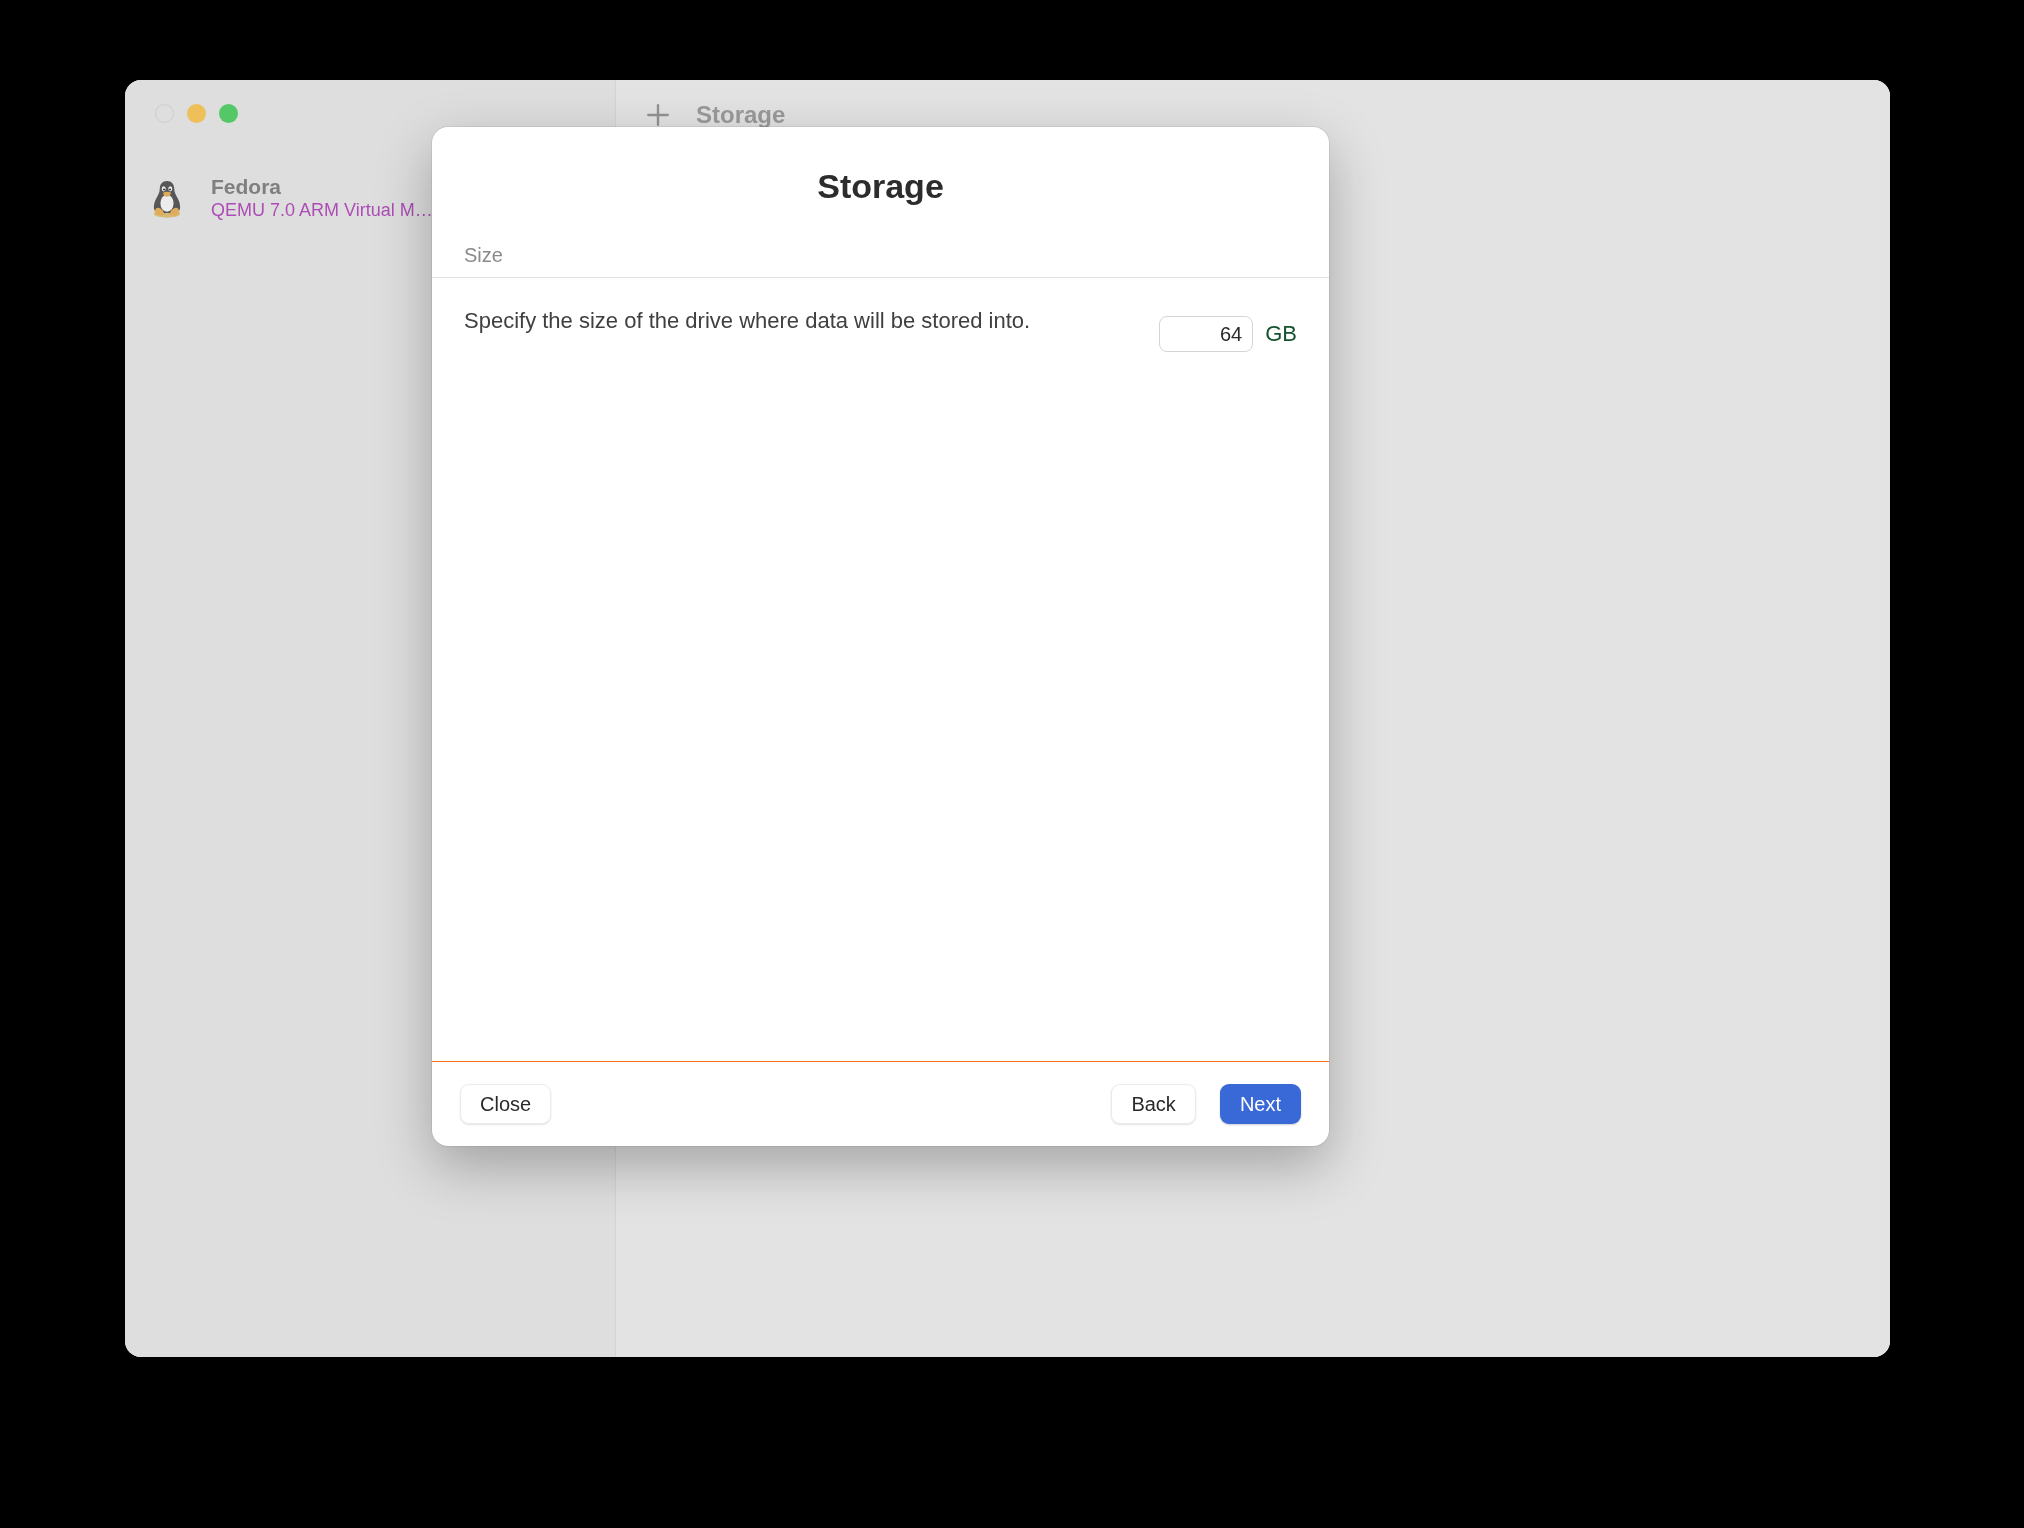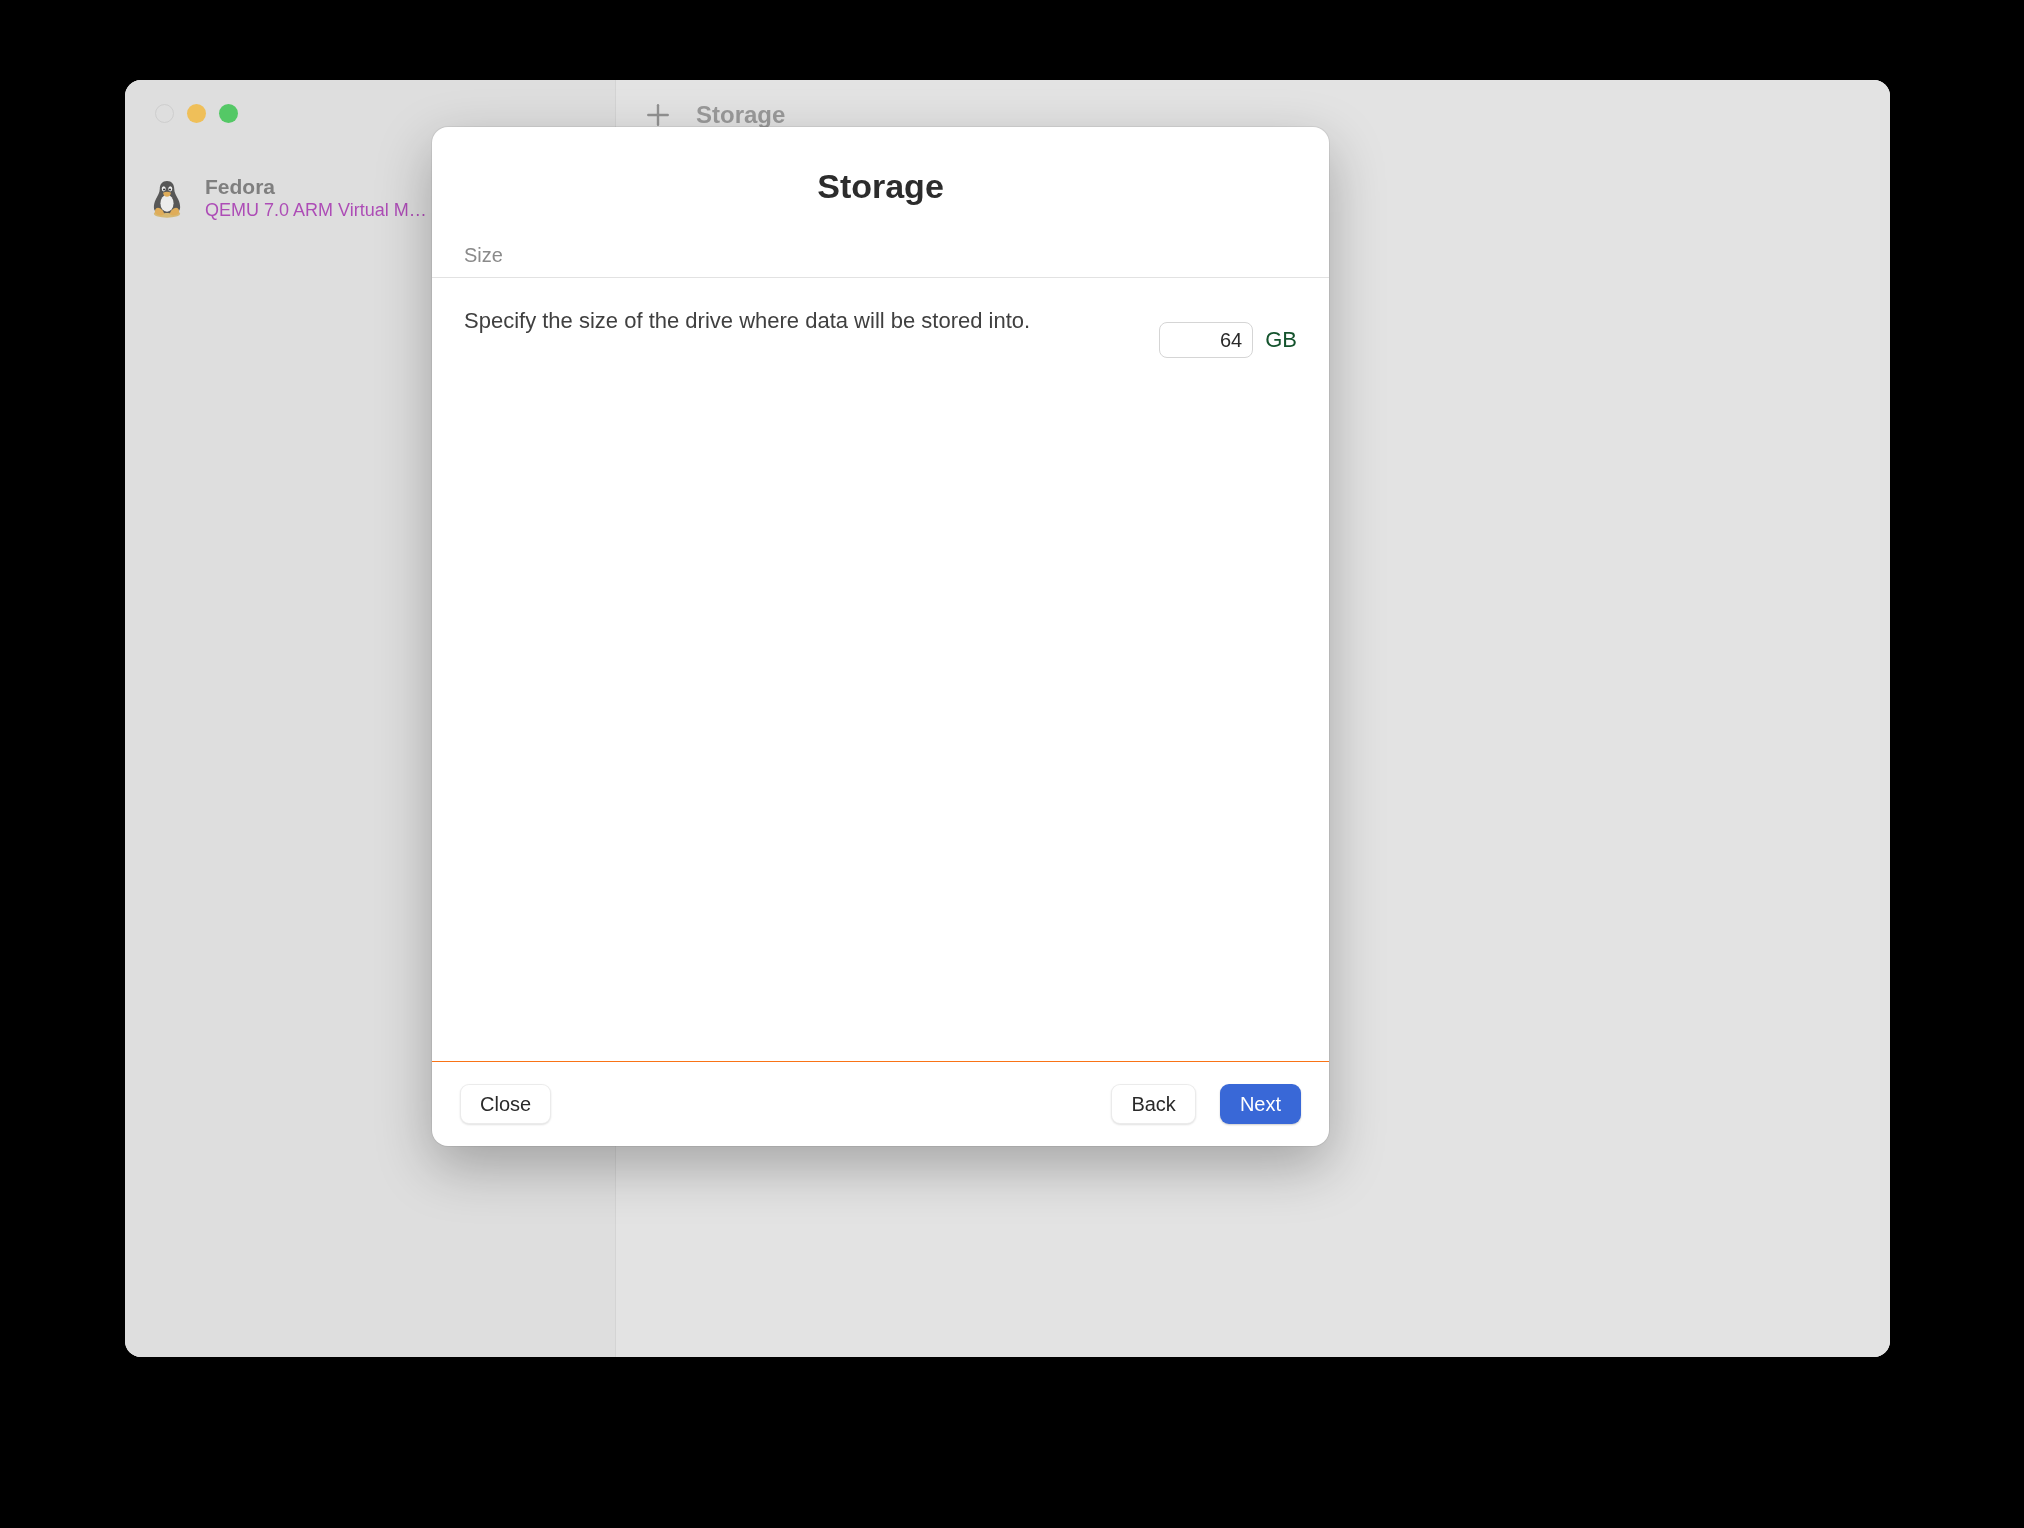--- a/index.html
+++ b/index.html
@@ -54,21 +54,21 @@
     .tl.min { background: #febc2e; }
     .tl.max { background: #28c840; }
     .vm-list {
       flex: 1;
       padding: 20px 0 0 0;
     }
     .vm-item {
       display: flex;
       align-items: center;
       padding: 4px 18px 4px 18px;
-      gap: 14px;
+      gap: 20px;
       position: relative;
     }
     .vm-icon {
       width: 48px;
       height: 48px;
       display: flex;
       align-items: center;
       justify-content: center;
     }
     .vm-text {
@@ -193,21 +193,21 @@
     .size-desc {
       flex: 1;
       font-size: 22px;
       line-height: 1.4;
       color: #404040;
     }
     .size-input-wrap {
       display: flex;
       align-items: center;
       gap: 12px;
-      margin-top: 16px;
+      margin-top: 10px;
     }
     .size-input {
       width: 94px;
       height: 36px;
       border: 1px solid #d5d5d5;
       border-radius: 8px;
       font-size: 20px;
       text-align: right;
       padding: 0 10px;
       color: #2a2a2a;

